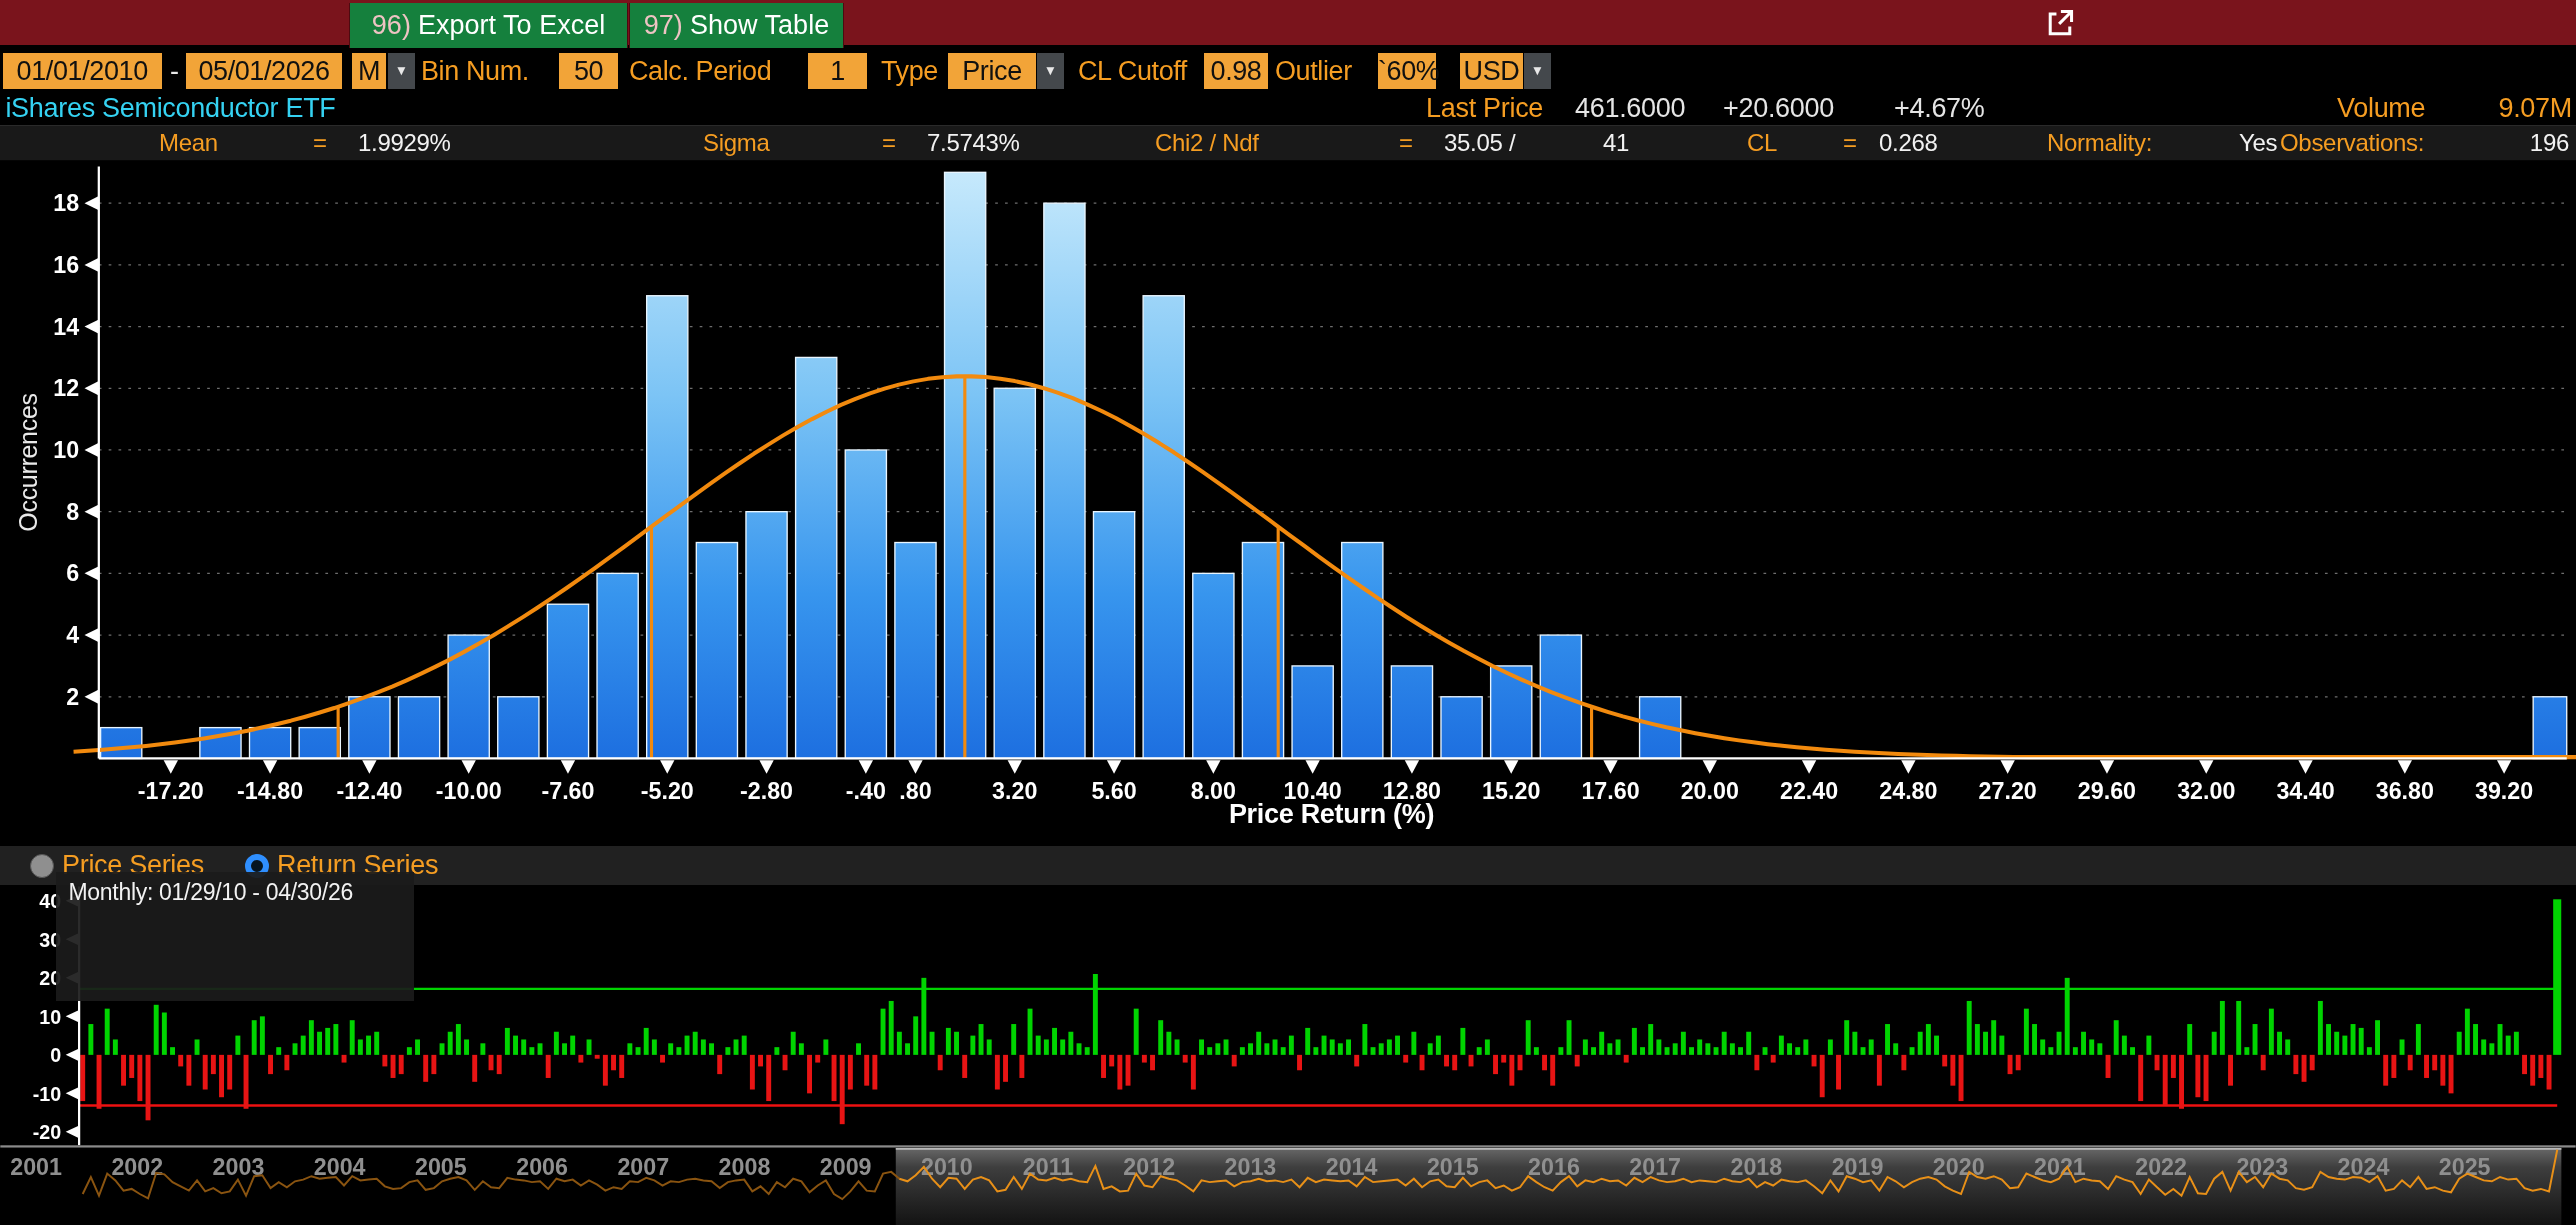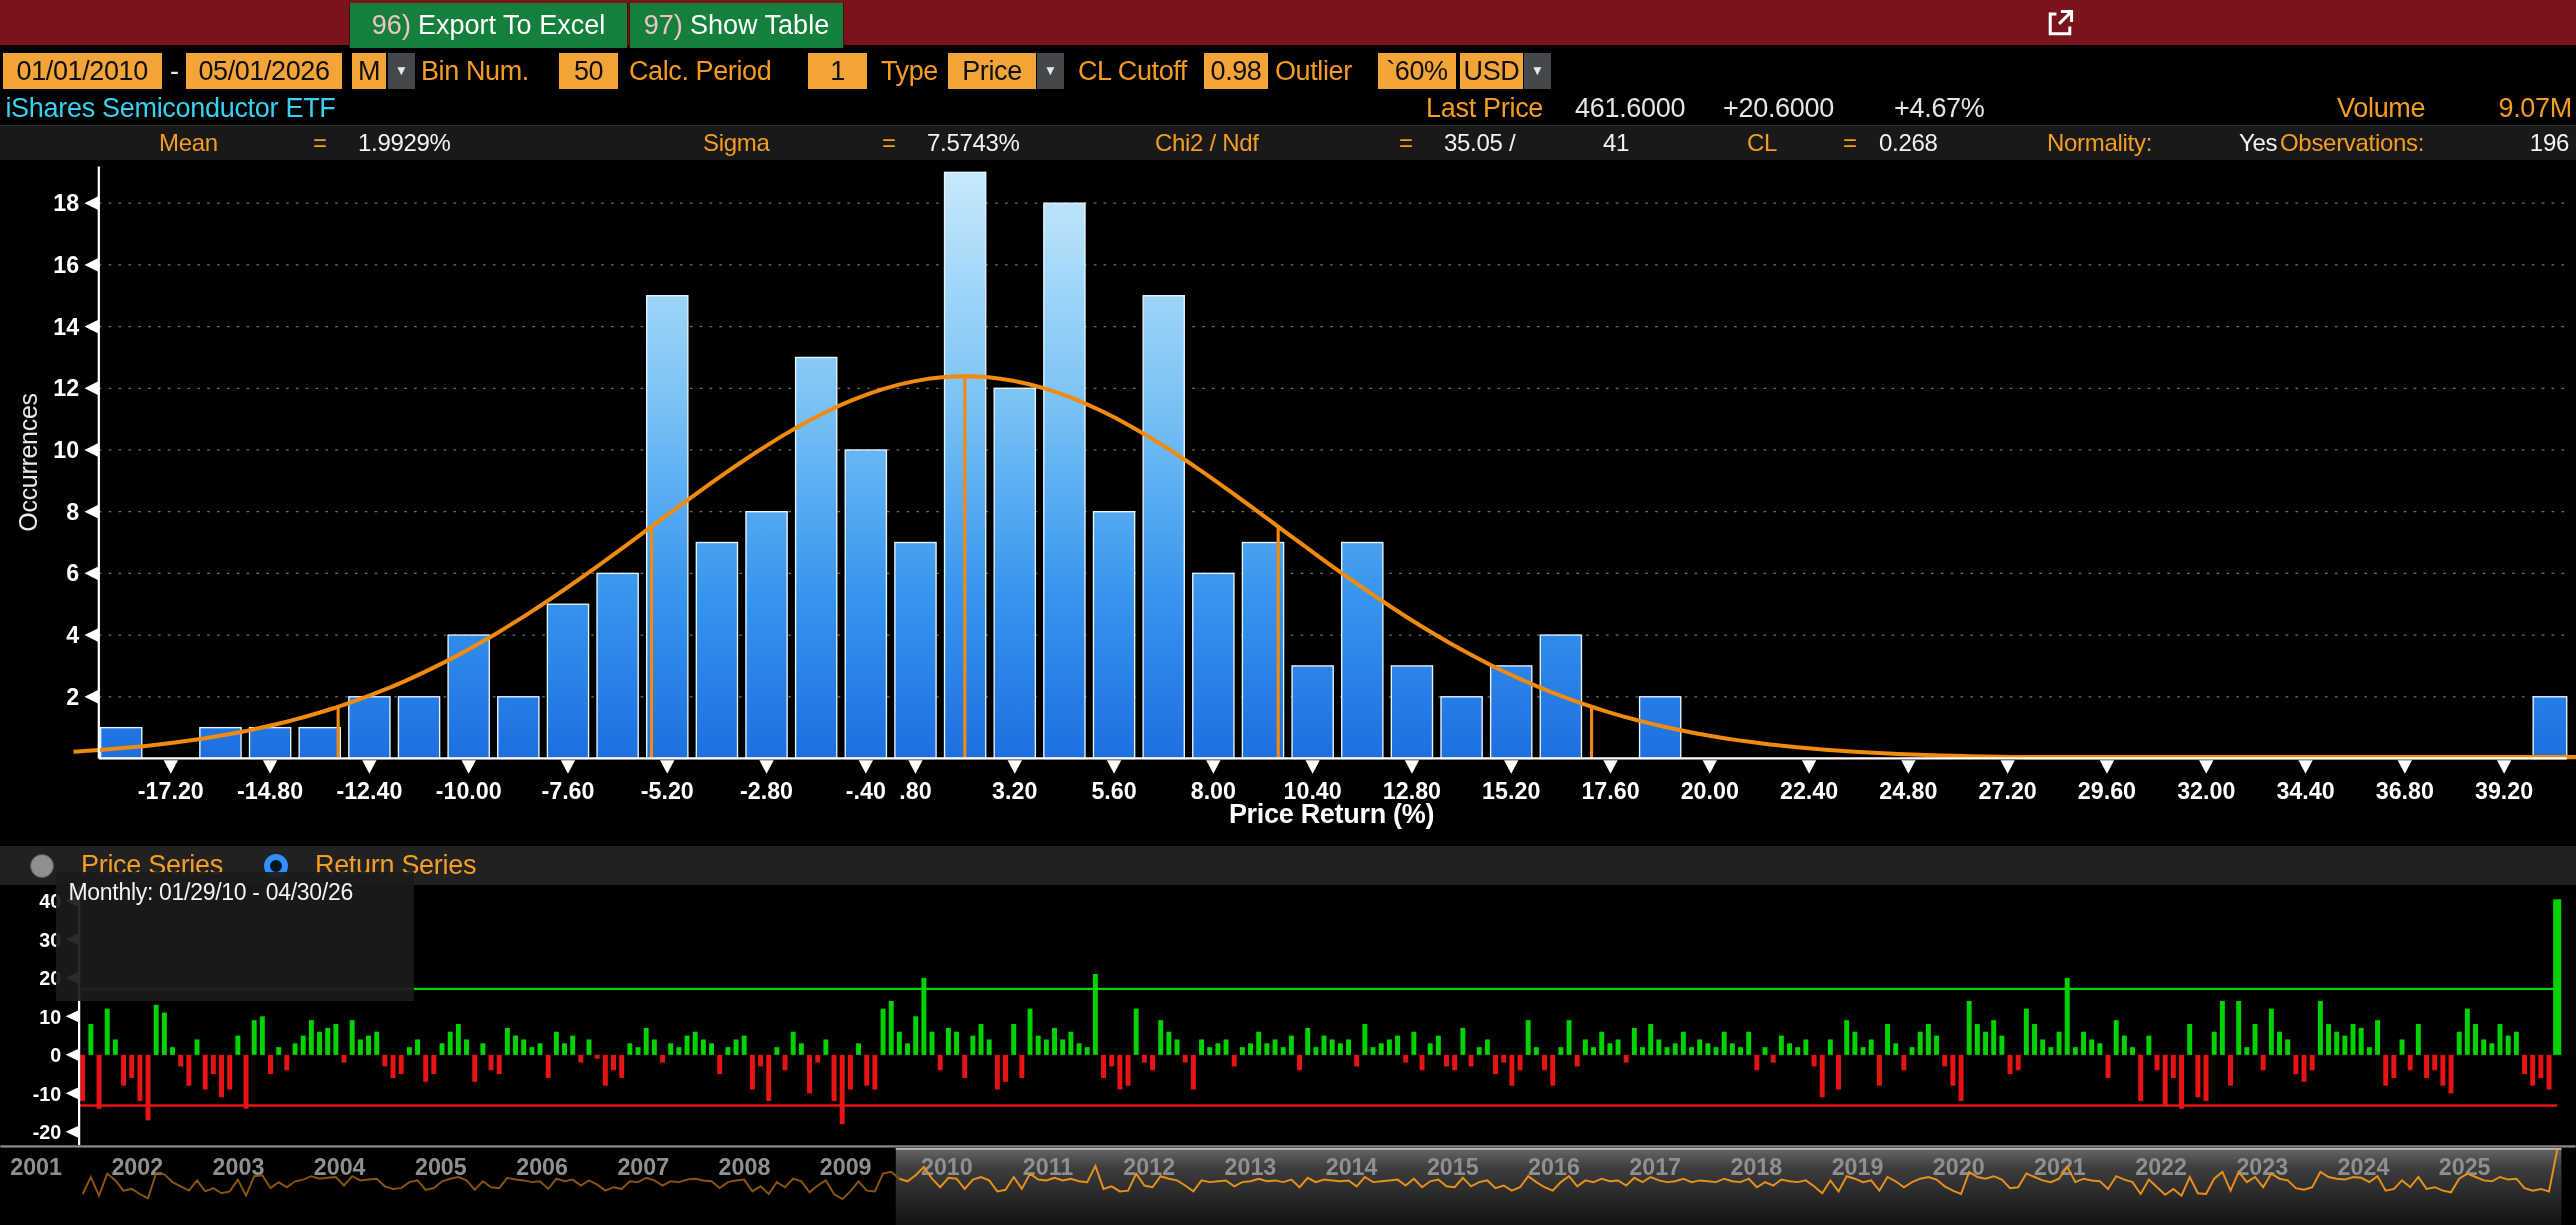--- a/index.html
+++ b/index.html
@@ -29,21 +29,21 @@
   #statsbar{left:0;top:125px;width:2576px;height:34px;background:#191919;border-top:0.9px solid #2a2a2a;border-bottom:0.9px solid #050505;}
   .stat{top:129px;height:27px;line-height:27px;font-size:24px;font-weight:500;letter-spacing:-0.3px;}
   .stat.lab{color:#f59d22;} .stat.val{color:#f2f2f2;}
   
   #ylab-hist{left:-106px;top:448px;width:269px;text-align:center;color:#e8e8e8;font-size:25px;
       transform:rotate(-90deg);letter-spacing:-0.3px;}
   #xlab-hist{left:973px;top:799px;width:717px;text-align:center;color:#fff;font-size:27px;font-weight:600;letter-spacing:-0.3px;}
   
   #radiobar{left:0;top:846px;width:2576px;height:39px;background:#212121;display:flex;align-items:center;padding-left:30px;box-sizing:border-box;}
   .radio-opt{display:flex;align-items:center;margin-right:41px;cursor:pointer;}
-  .radio-opt .lbl{color:#f59d22;font-size:27px;font-weight:500;margin-left:27px;letter-spacing:-0.3px;}
+  .radio-opt .lbl{color:#f59d22;font-size:27px;font-weight:500;margin-left:8px;letter-spacing:-0.3px;}
   .rdot{width:24px;height:24px;border-radius:50%;box-sizing:border-box;}
   .rdot.off{background:#8f8f8f;border:1.8px solid #555;}
   .rdot.on{background:#061520;border:6.3px solid #2f8fff;}
   
   #legend{left:56px;top:872px;width:358px;height:129px;background:rgba(27,27,27,.93);
       padding:5.4px 12.5px;box-sizing:border-box;z-index:5;}
   #legend .title{color:#f2f2f2;font-size:23px;font-weight:500;margin:1.8px 0 3.6px 0;letter-spacing:-0.3px;}
   .lrow{display:flex;align-items:center;height:28px;}
   .sw{width:19px;height:19px;margin-right:12.5px;flex:0 0 aupx;}
   .lrow .llab{color:#f2f2f2;font-size:23px;width:152px;letter-spacing:-0.3px;}
@@ -566,21 +566,21 @@
   <div class="abs olabel" style="left:421px;">Bin Num.</div>
   <div class="abs fieldbox" style="left:559px;width:59px;">50</div>
   <div class="abs olabel" style="left:629px;">Calc. Period</div>
   <div class="abs fieldbox" style="left:808px;width:59px;">1</div>
   <div class="abs olabel" style="left:881px;">Type</div>
   <div class="abs fieldbox" style="left:948px;width:88px;">Price</div>
   <div class="abs caretbox" style="left:1037px;">▼</div>
   <div class="abs olabel" style="left:1078px;">CL Cutoff</div>
   <div class="abs fieldbox" style="left:1204px;width:64px;">0.98</div>
   <div class="abs olabel" style="left:1275px;">Outlier</div>
-  <div class="abs fieldbox" style="left:1378px;width:78px;">`60%</div>
+  <div class="abs fieldbox" style="left:1378px;width:58px;">`60%</div>
   <div class="abs fieldbox" style="left:1460px;width:63px;">USD</div>
   <div class="abs caretbox" style="left:1524px;">▼</div>
 </div>
 
 <div>
   <div class="abs secrow cyan" style="left:5.4px;">iShares Semiconductor ETF</div>
   <div class="abs secrow amber" style="left:1426px;">Last Price</div>
   <div class="abs secrow grn" style="left:1575px;">461.6000</div>
   <div class="abs secrow grn" style="left:1723px;">+20.6000</div>
   <div class="abs secrow grn" style="left:1894px;">+4.67%</div>

